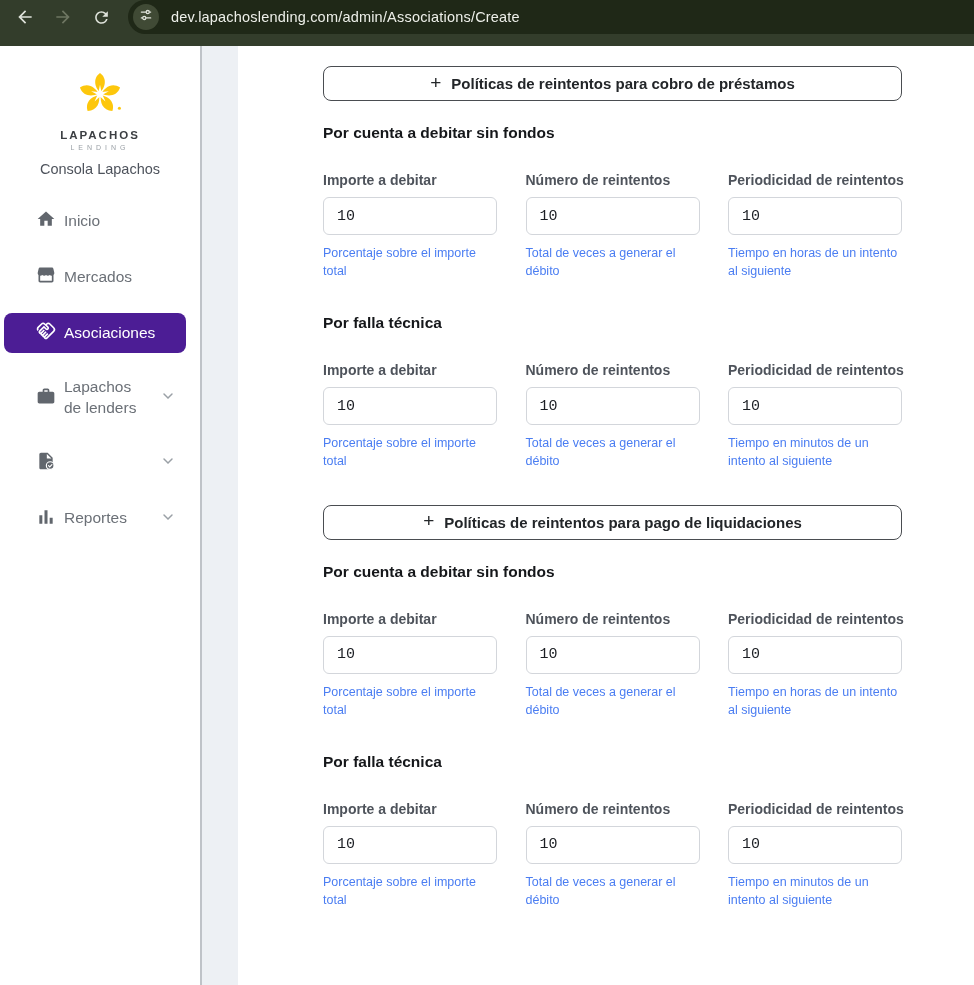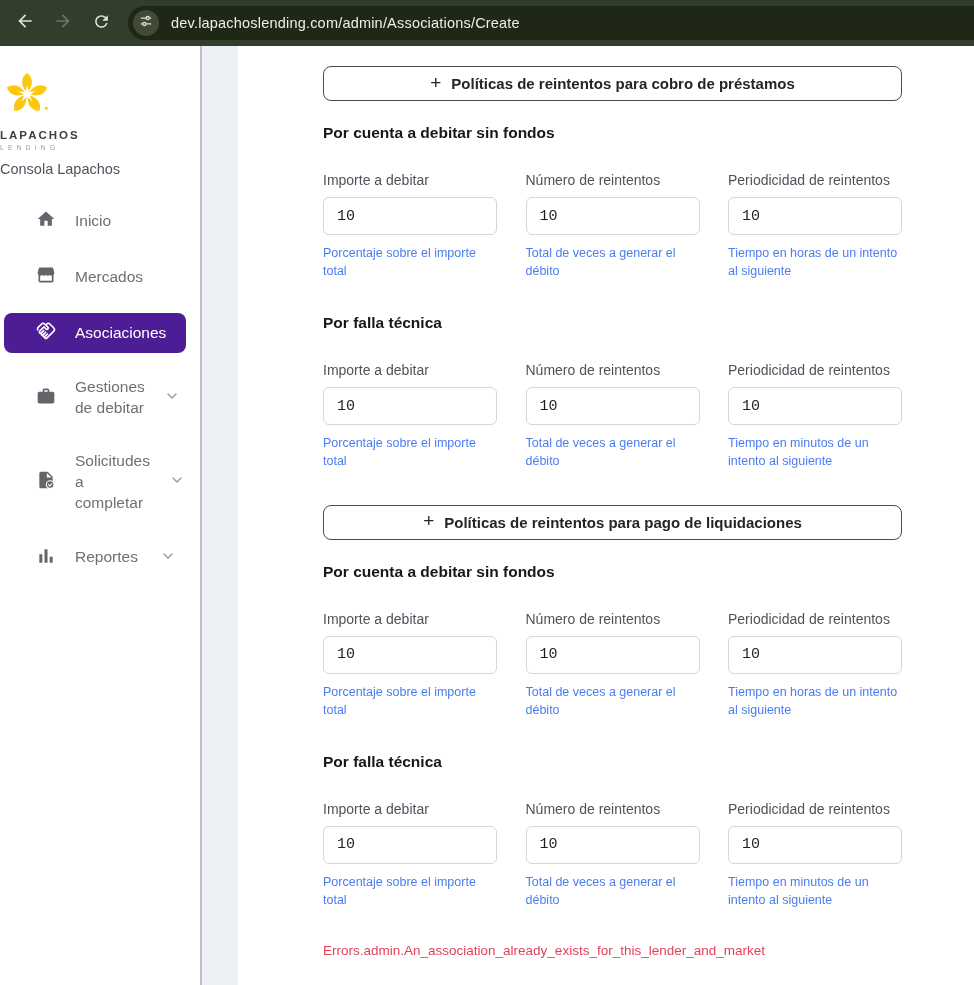--- a/index.html
+++ b/index.html
@@ -1,58 +1,58 @@
 <!DOCTYPE html>
 <html><head>
 <meta charset="utf-8">
 <style>
   * { box-sizing: border-box; margin: 0; padding: 0; }
   html,body { width: 974px; height: 985px; overflow: hidden;
     font-family: "Liberation Sans", sans-serif; background: #fff; }
 
   
-  .topbar { height: 46px; background: #333d2b; display: flex; align-items: center; padding-left: 6px; }
+  .topbar { height: 46px; background: #333d2b; display: flex; padding-left: 6px; }
   .nav-btn { width: 38px; height: 38px; display: flex; align-items: center; justify-content: center; border-radius: 50%; }
   .omnibox { flex: 1; height: 34px; margin-left: 8px; background: #1f2817; border-radius: 17px 0 0 17px;
     display: flex; align-items: center; padding-left: 5px; }
   .site-chip { width: 26px; height: 26px; border-radius: 50%; background: #404a35;
     display: flex; align-items: center; justify-content: center; flex: none; }
   .url { margin-left: 12px; color: #edefe9; font-size: 14.5px; letter-spacing: .2px; }
 
   
   .app { display: flex; height: 939px; }
   .sidebar { width: 202px; background: #fff; border-right: 2px solid #bfc3c8; padding-top: 20px; flex: none; }
   .gutter { width: 36px; background: #edf0f4; flex: none; }
   .main { flex: 1; background: #fff; padding: 20px 0 0 85px; }
   .content { width: 579px; }
 
   
-  .brand { text-align: left; }
+  .brand { text-align: center; }
   .brand-name { font-size: 11.5px; font-weight: 700; letter-spacing: 2px; color: #3b3e42; margin-top: 3px; }
   .brand-sub { font-size: 7px; letter-spacing: 4px; color: #9aa0a6; margin-top: 3px; }
   .console-label { font-size: 14.5px; color: #4e535c; margin-top: 10px; }
   .nav { margin-top: 24px; padding: 0 14px 0 4px; }
-  .nav-item { display: flex; align-items: center; gap: 19px; padding: 8px 10px 8px 32px;
+  .nav-item { display: flex; align-items: center; gap: 8px; padding: 8px 10px 8px 32px;
     margin-bottom: 16px; color: #6b7077; font-size: 15.5px; cursor: pointer; }
   .nav-item svg { flex: none; }
   .nav-item .ic { fill: #61666d; }
   .nav-item.active { background: #4c1d95; border-radius: 8px; color: #fff; }
   .nav-item.active .ic { fill: #fff; }
   .nav-label { line-height: 1.35; }
   .chevron { margin-left: auto; flex: none; }
 
   
   .outline-btn { width: 100%; height: 35px; border: 1.5px solid #4a4d51; border-radius: 8px; background: #fff;
     font-family: inherit; font-weight: 700; font-size: 15px; color: #232629;
     display: flex; align-items: center; justify-content: center; gap: 10px; cursor: pointer; }
   .plus { font-size: 19px; font-weight: 400; color: #232629; position: relative; top: -1px; }
   .group-heading { margin-top: 23px; font-size: 15.5px; font-weight: 700; color: #15171a; }
   .field-grid { display: grid; grid-template-columns: 174px 174px 174px; justify-content: space-between;
     margin-top: 30px; margin-bottom: 34px; }
-  .field-label { font-size: 14px; color: #4e535b; white-space: nowrap; }
+  .field-label { font-size: 14px; color: #4e535b; white-space: nowrap; font-weight: bold; }
   .field input { margin-top: 9px; width: 100%; height: 38px; border: 1px solid #d3d6db; border-radius: 6px;
     padding: 0 13px; font-size: 15px; color: #1c1f24; font-family: Liberation Mono, monospace; outline: none; }
   .helper { margin-top: 9px; font-size: 12.5px; line-height: 1.45; color: #4a7df2; }
   .error-msg { font-size: 13.5px; color: #e43f5a; margin-top: 2px; }
 </style>
 </head>
 <body>
 
 <div class="topbar">
   <div class="nav-btn">
@@ -141,37 +141,36 @@
         </span>
         <span class="nav-label">Asociaciones</span>
       </div>
 
       <div class="nav-item">
         <span>
           <svg class="ic" width="20" height="20" viewBox="0 0 24 24">
               <path d="M20 7h-4V5c0-1.1-.9-2-2-2h-4C8.9 3 8 3.9 8 5v2H4c-1.1 0-2 .9-2 2v10c0 1.1.9 2 2 2h16c1.1 0 2-.9 2-2V9c0-1.1-.9-2-2-2zm-10-2h4v2h-4V5z"></path>
             </svg>
         </span>
-        <span class="nav-label">Gestiones de debitar</span>
+        <span class="nav-label">Lapachos de lenders</span>
         <span class="chevron">
           <svg width="16" height="16" viewBox="0 0 24 24" fill="none" stroke="#9aa0a6" stroke-width="2.2" stroke-linecap="round">
               <path d="M6 9l6 6 6-6"></path>
             </svg>
         </span>
       </div>
 
       <div class="nav-item">
         <span>
           <svg class="ic" width="20" height="20" viewBox="0 0 24 24">
               <path d="M14 2H6c-1.1 0-2 .9-2 2v16c0 1.1.9 2 2 2h12c1.1 0 2-.9 2-2V8l-6-6zm-1 7V3.5L18.5 9H13z"></path>
               <circle cx="17" cy="17.5" r="4.6" fill="#61666d" stroke="#fff" stroke-width="1.4"></circle>
               <path d="M15 17.6l1.5 1.5 2.6-2.7" stroke="#fff" stroke-width="1.4" fill="none" stroke-linecap="round"></path>
             </svg>
         </span>
-        <span class="nav-label">Solicitudes a completar</span>
         <span class="chevron">
           <svg width="16" height="16" viewBox="0 0 24 24" fill="none" stroke="#9aa0a6" stroke-width="2.2" stroke-linecap="round">
               <path d="M6 9l6 6 6-6"></path>
             </svg>
         </span>
       </div>
 
       <div class="nav-item">
         <span>
           <svg class="ic" width="20" height="20" viewBox="0 0 24 24">
@@ -272,17 +271,16 @@
           <input value="10" style="">
           <div class="helper">Total de veces a generar el débito</div>
         </div>
         <div class="field">
           <div class="field-label">Periodicidad de reintentos</div>
           <input value="10" style="">
           <div class="helper">Tiempo en minutos de un intento al siguiente</div>
         </div>
       </div>
 
-      <div class="error-msg">Errors.admin.An_association_already_exists_for_this_lender_and_market</div>
 
     </div>
   </div>
 </div>
 
 </body></html>

